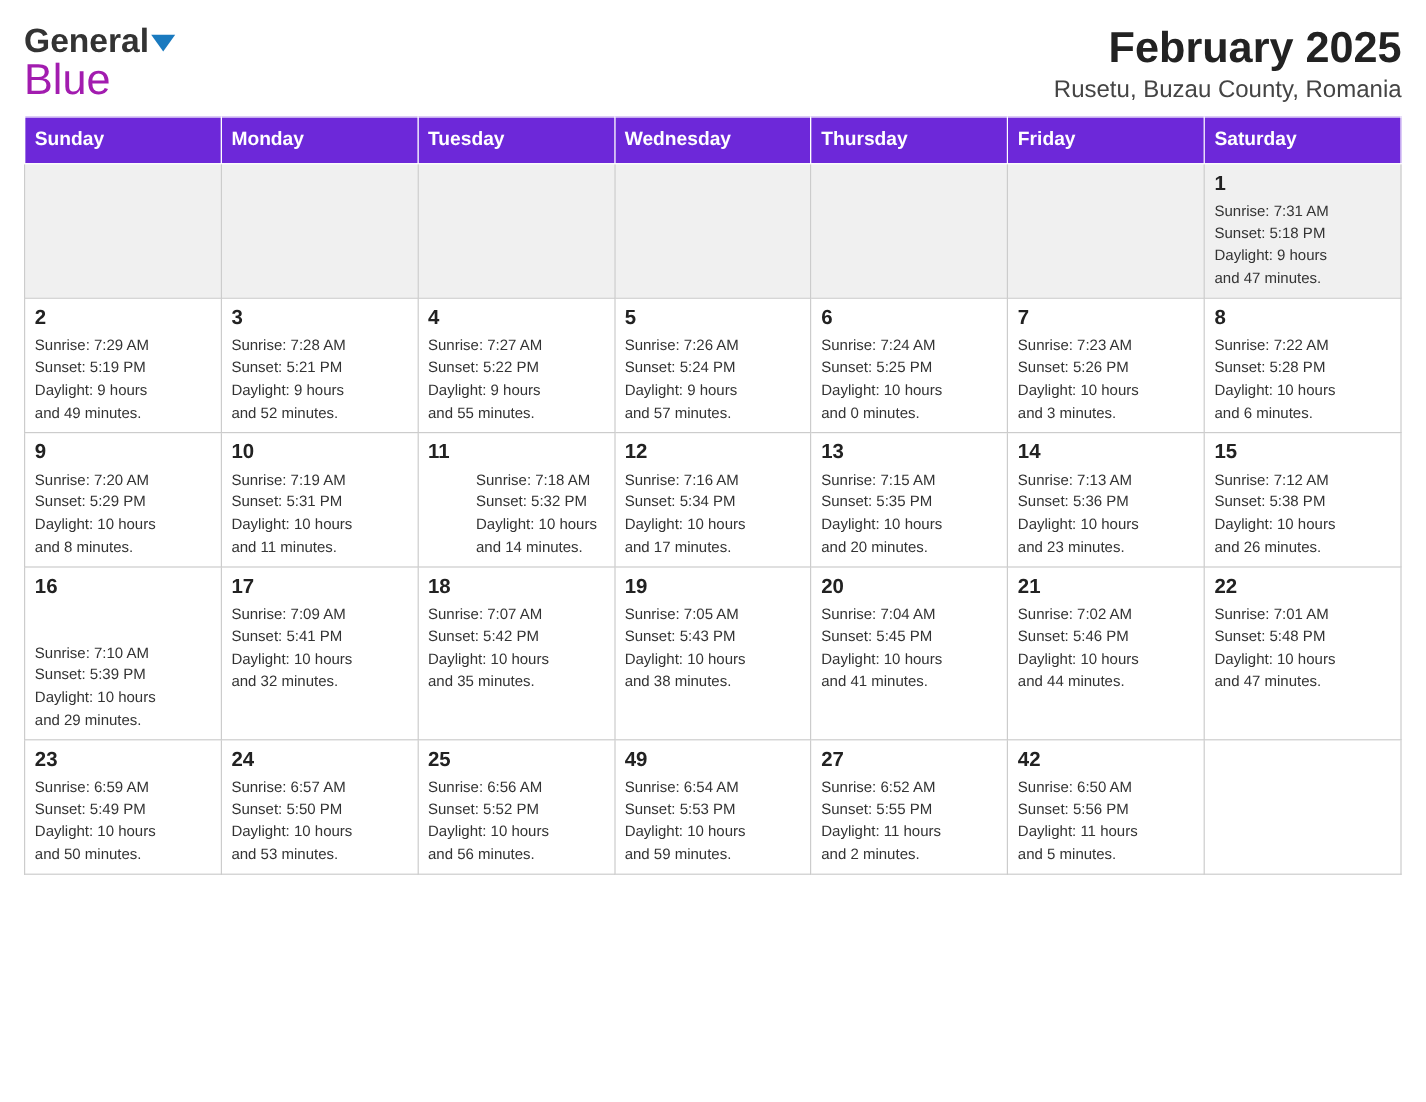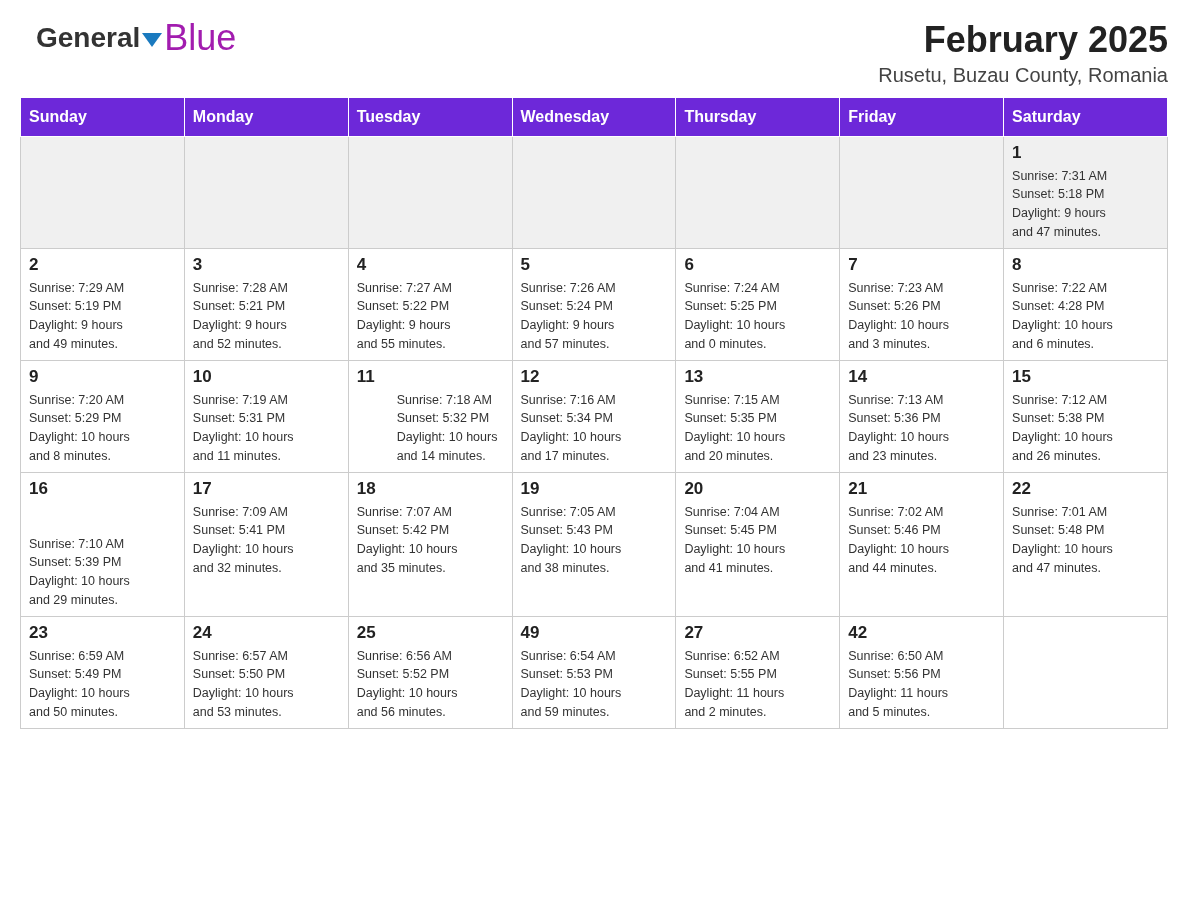--- a/index.html
+++ b/index.html
@@ -11,23 +11,22 @@
       min-height: 918px;
     }
     .header {
       display: flex;
       justify-content: space-between;
       align-items: flex-start;
       margin-bottom: 10px;
     }
     .logo {
       display: flex;
-      flex-direction: row;
+      flex-direction: column;
       line-height: 1;
-      margin-left: 16px;
     }
     .logo-text {
       display: flex;
       align-items: center;
       font-size: 28px;
       font-weight: bold;
       color: #333;
     }
     .logo-general { color: #333; }
     .logo-arrow {
@@ -188,21 +187,21 @@
         <td>
           <div class="day-number">7</div>
           <div class="day-info" style="white-space: pre-line;">Sunrise: 7:23 AM
 Sunset: 5:26 PM
 Daylight: 10 hours
 and 3 minutes.</div>
         </td>
         <td>
           <div class="day-number">8</div>
           <div class="day-info" style="white-space: pre-line;">Sunrise: 7:22 AM
-Sunset: 4:28 PM
+Sunset: 5:28 PM
 Daylight: 10 hours
 and 6 minutes.</div>
         </td>
       </tr>
       <tr class="row-border-top">
         <td>
           <div class="day-number">9</div>
           <div class="day-info" style="white-space: pre-line;">Sunrise: 7:20 AM
 Sunset: 5:29 PM
 Daylight: 10 hours

